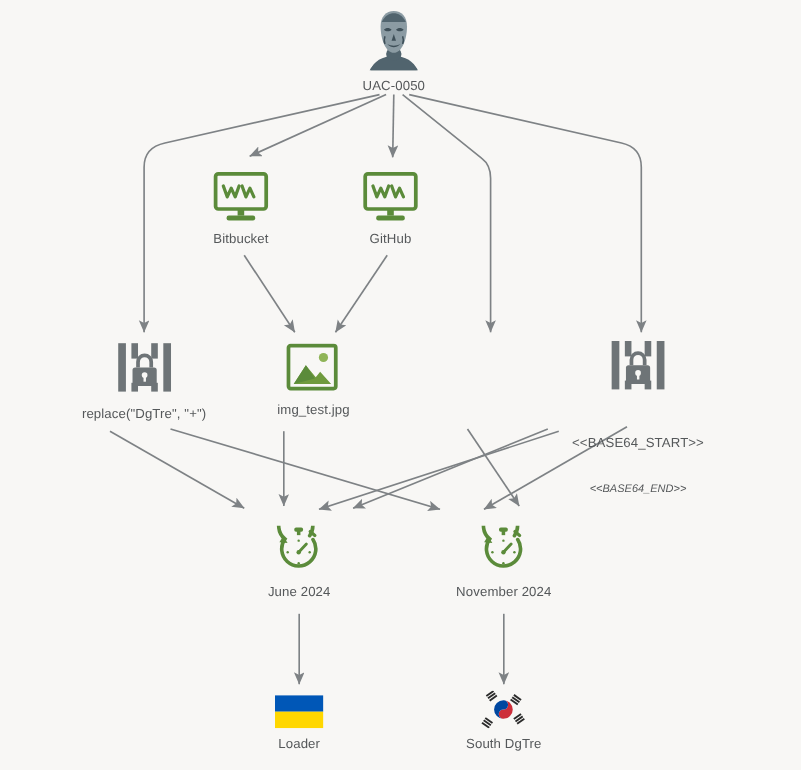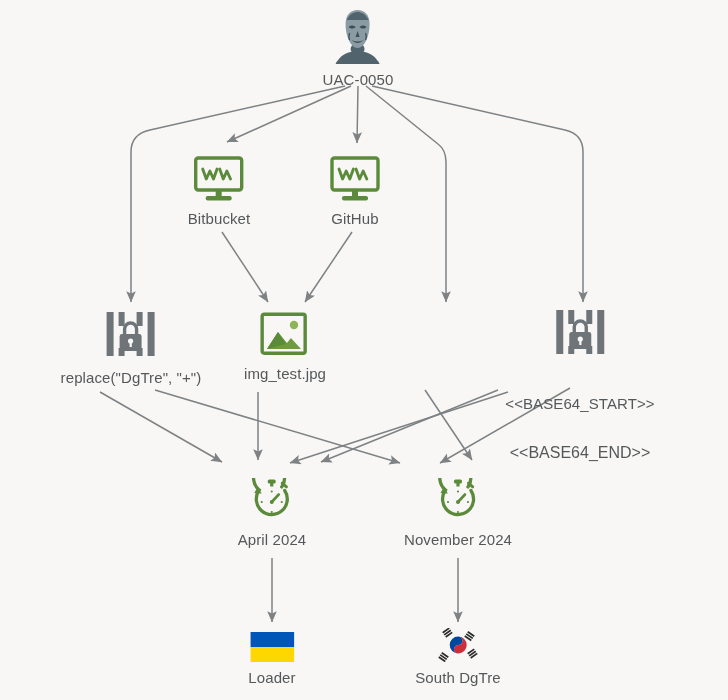--- a/index.html
+++ b/index.html
@@ -34,33 +34,34 @@
     justify-content: flex-start;
     transform: translate(-50%, 0);
     z-index: 5;
   }
   .node-icon {
     display: block;
     line-height: 0;
   }
   .node-label {
     margin-top: 6px;
-    font-size: 15px;
+    font-size: 12px;
     color: #55585a;
     text-align: center;
     white-space: nowrap;
     letter-spacing: 0.1px;
     line-height: 1.35;
   }
   .node-label-2 {
-    font-size: 16px;
+    font-size: 10px;
     color: #55585a;
     text-align: left;
     white-space: nowrap;
     line-height: 1.35;
+    font-style: italic;
   }
   .label-mono {
     font-family: "Liberation Sans", sans-serif;
   }
 </style>
 </head>
 <body>
 
 <div id="canvas">
 
@@ -196,21 +197,21 @@
         <rect x="21.4" y="4.5" width="3.2" height="4" fill="#5b8b3a"></rect>
         <path d="M33.5 5.2 l4.2 3.6" stroke="#5b8b3a" stroke-width="3" stroke-linecap="round"></path>
         <path d="M23 24 l7-7.5" stroke="#5b8b3a" stroke-width="2.6" stroke-linecap="round"></path>
         <circle cx="23" cy="24" r="2" fill="#5b8b3a"></circle>
         <circle cx="23" cy="13.5" r="1.1" fill="#5b8b3a"></circle>
         <circle cx="33" cy="24" r="1.1" fill="#5b8b3a"></circle>
         <circle cx="23" cy="34" r="1.1" fill="#5b8b3a"></circle>
         <circle cx="13" cy="24" r="1.1" fill="#5b8b3a"></circle>
       </svg>
     </span>
-    <span class="node-label">April 2024</span>
+    <span class="node-label">June 2024</span>
   </div>
 
   <div class="node" style="left:458px; top:478px;">
     <span class="node-icon">
       <svg width="46" height="46" viewBox="0 0 46 46">
         <path d="M36 12.5 A15.5 15.5 0 1 1 10.5 12 A15.5 15.5 0 1 1 33 9" fill="none" stroke="#5b8b3a" stroke-width="3.3" stroke-linecap="round"></path>
         <path d="M9 9 l-3.5 6 7.4 0.6z" fill="#5b8b3a"></path>
         <rect x="19" y="1.5" width="8" height="4" rx="1.6" fill="#5b8b3a"></rect>
         <rect x="21.4" y="4.5" width="3.2" height="4" fill="#5b8b3a"></rect>
         <path d="M33.5 5.2 l4.2 3.6" stroke="#5b8b3a" stroke-width="3" stroke-linecap="round"></path>

